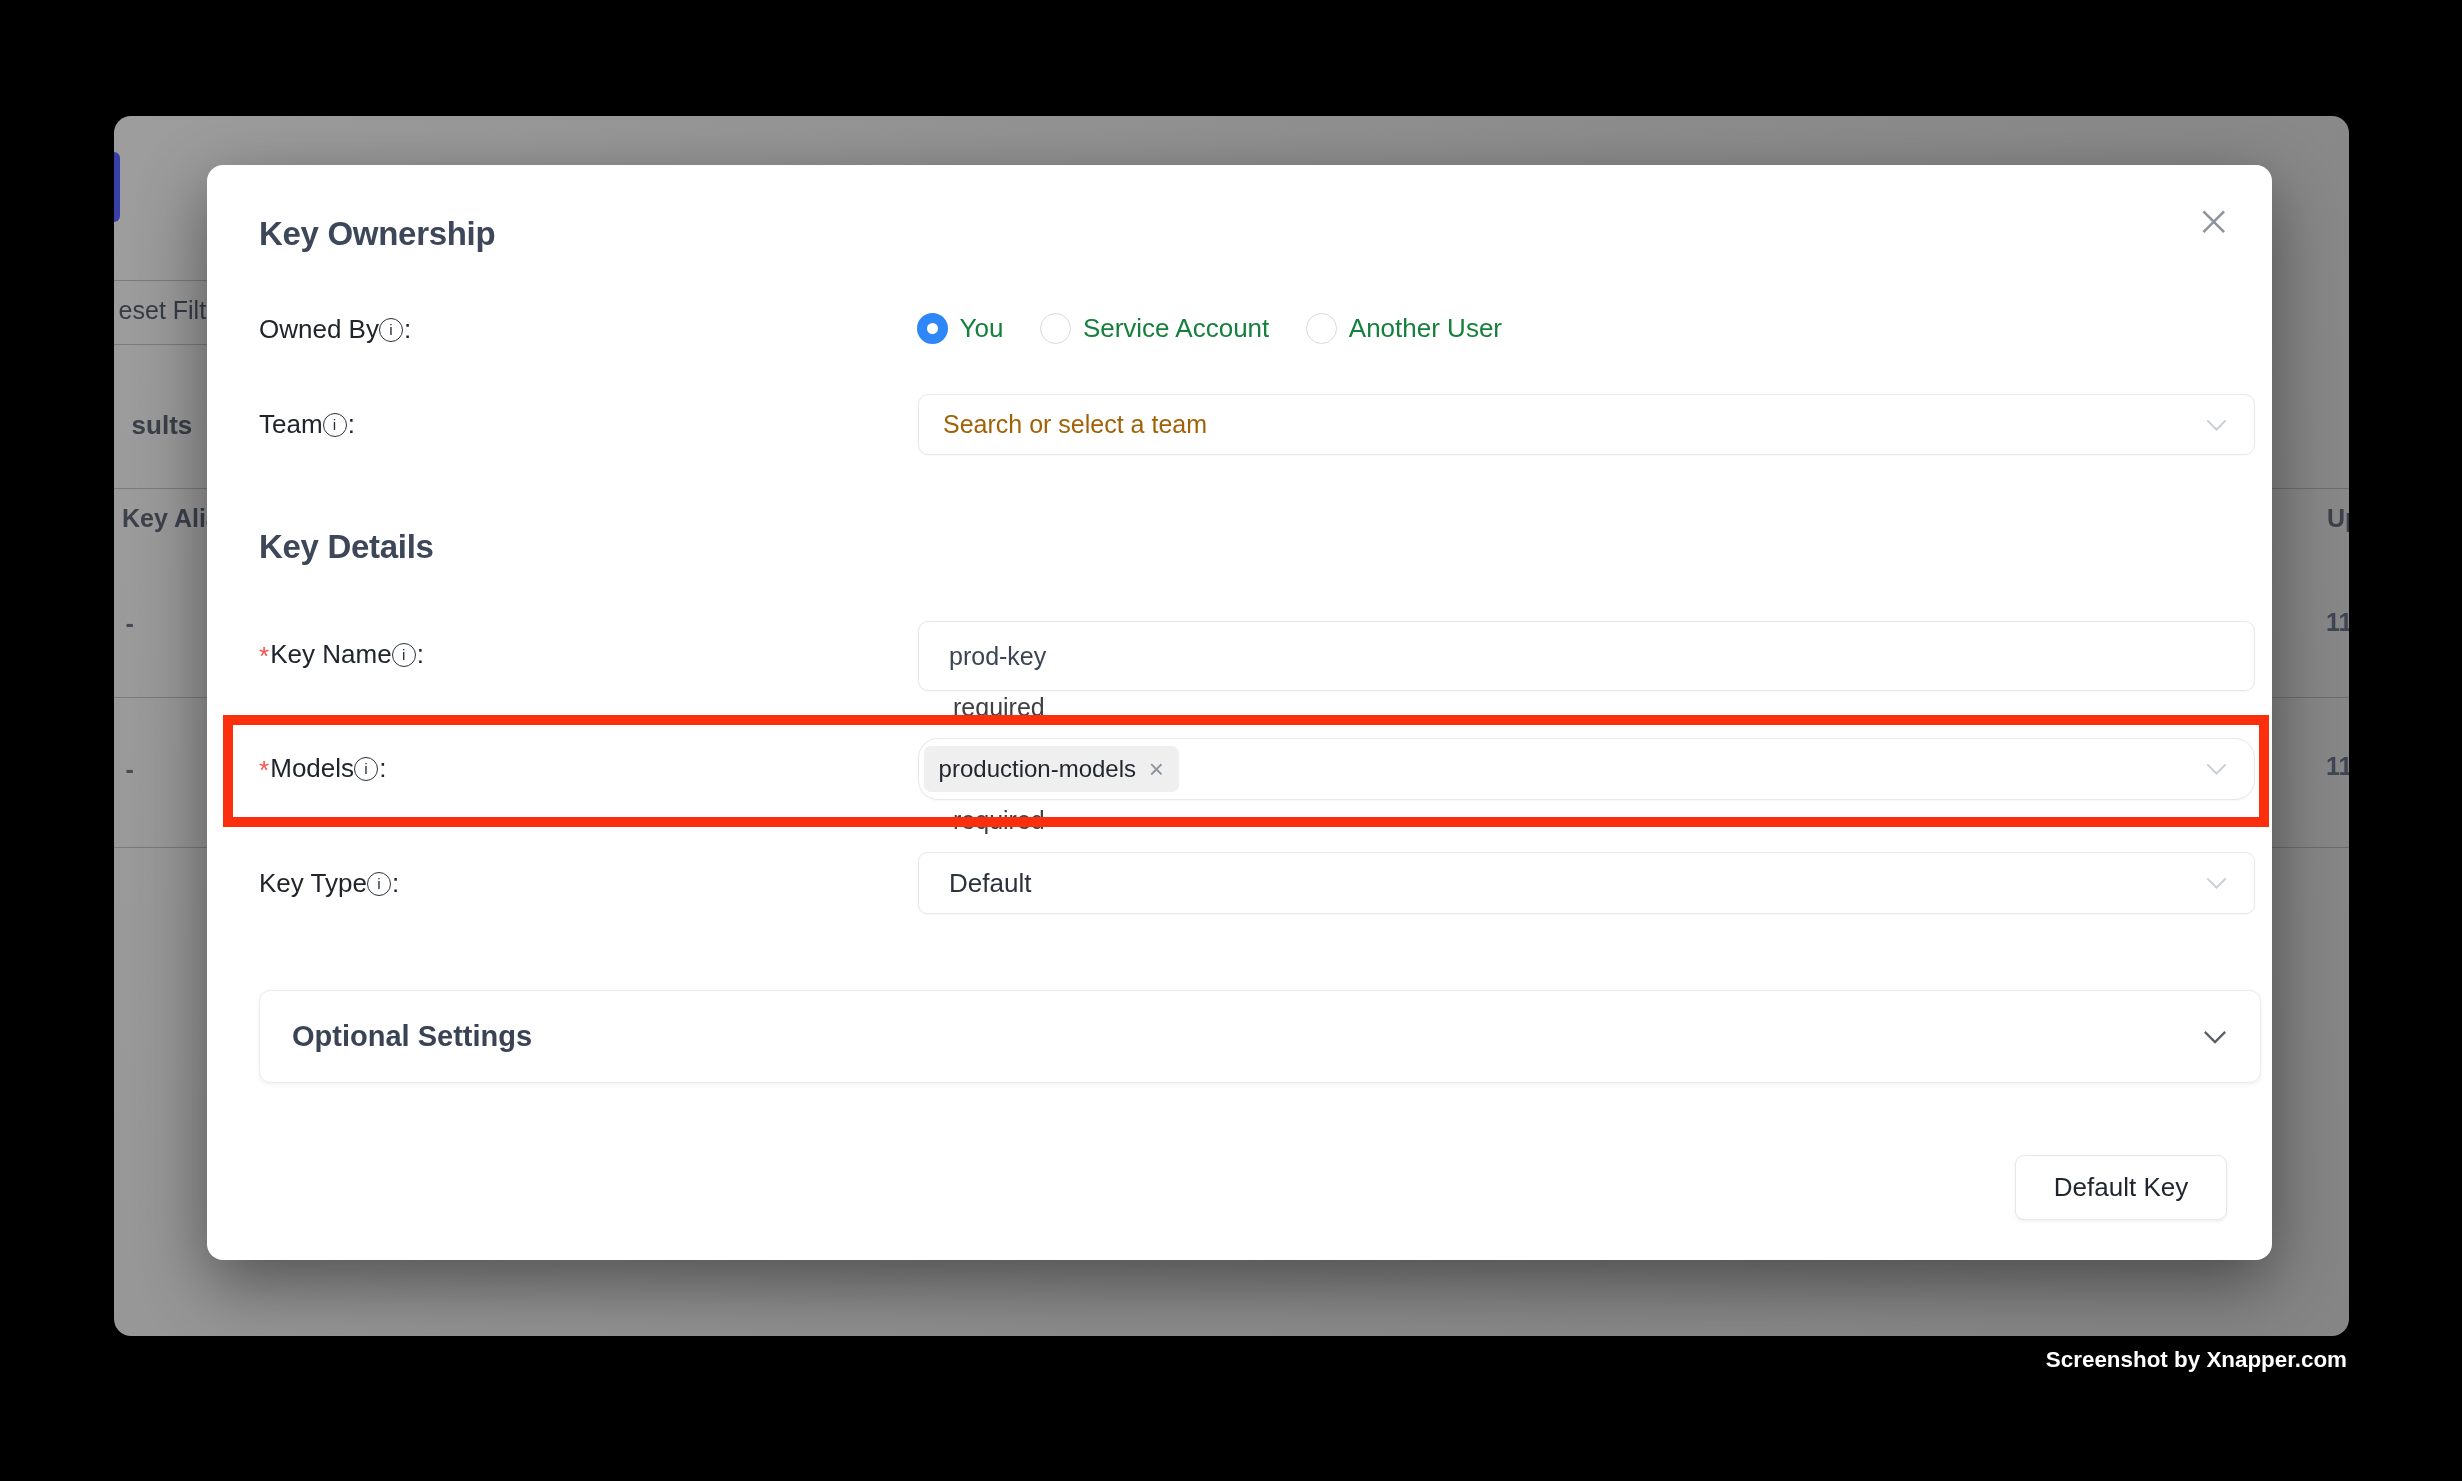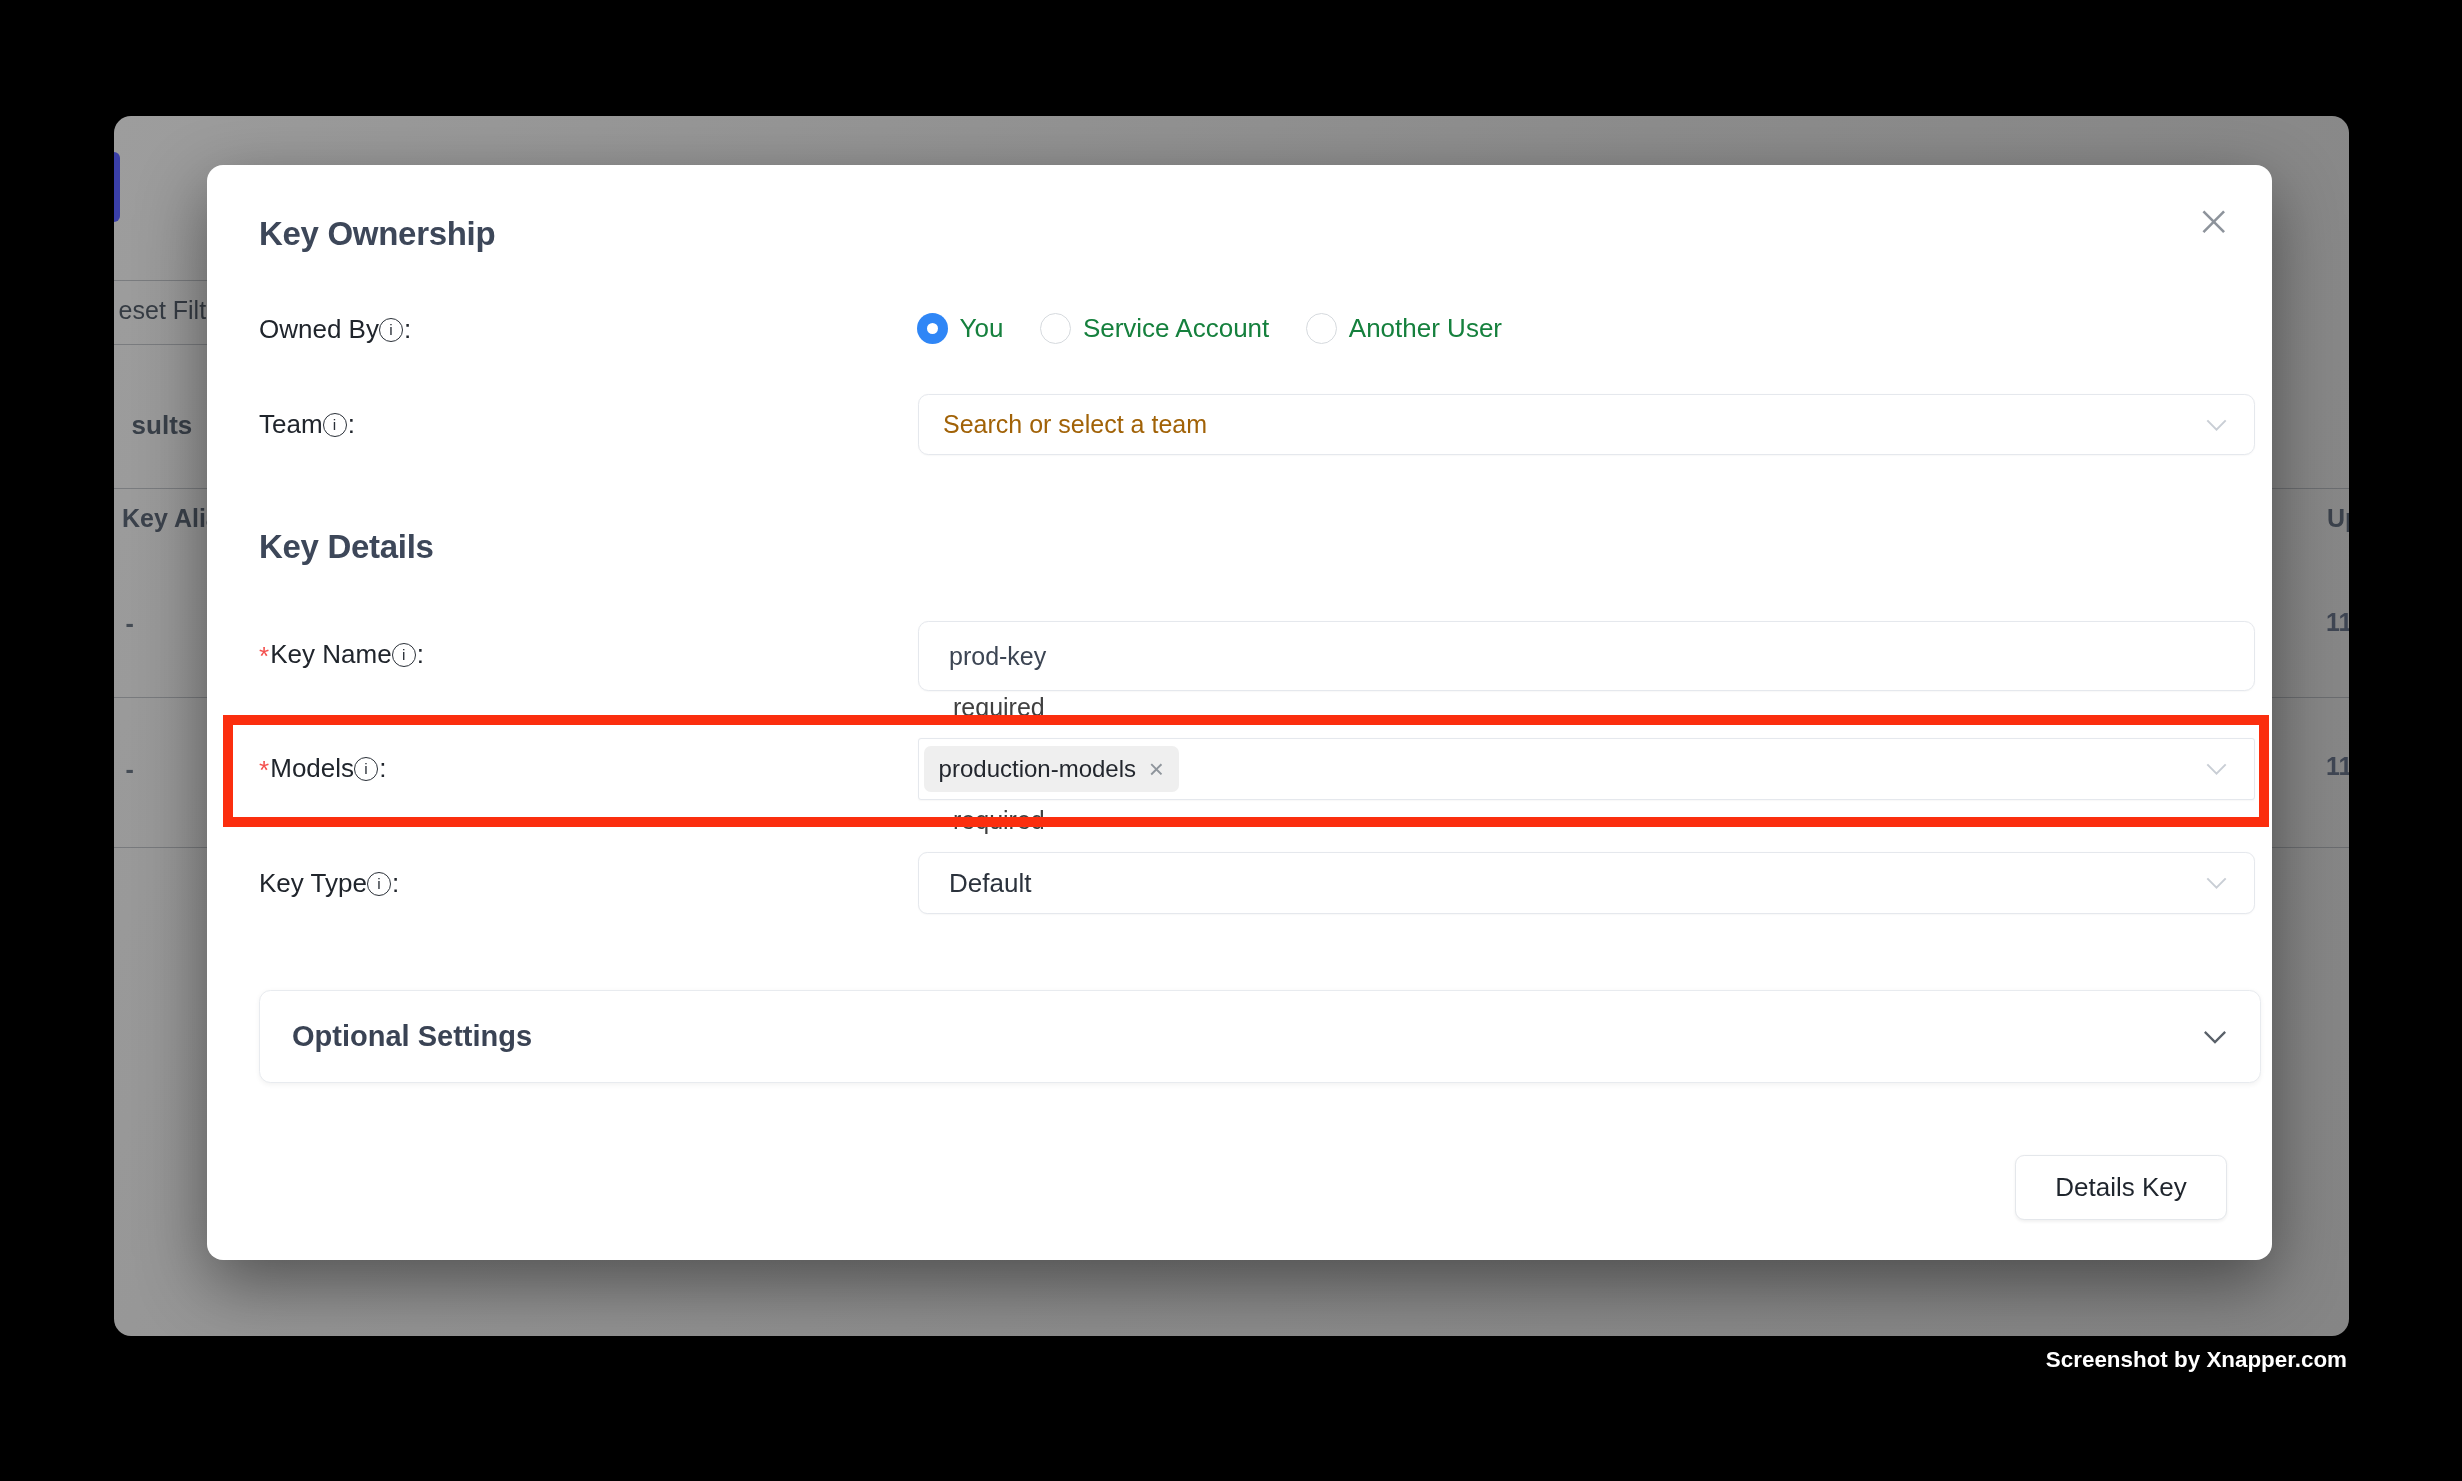--- a/index.html
+++ b/index.html
@@ -145,21 +145,21 @@
     <div class="req" style="top:528px;">required</div>
 
     <div id="redbox"></div>
 
     <div class="rowlabel" style="top:588px;">
       <span class="asterisk">*</span>
       <span>Models</span>
       <span class="info">i</span>
       <span class="colon">:</span>
     </div>
-    <div class="fieldbox" style="top:573px;height:62px;border-radius:3px;">
+    <div class="fieldbox" style="top:573px;height:62px;border-radius:20px;">
       <span class="tag">
         <span class="tag-text">production-models</span>
         <span class="tag-x">×</span>
       </span>
       <svg class="chev" width="23" height="13.8" viewBox="0 0 40 24">
         <polyline points="4,4 20,20 36,4" fill="none" stroke="#c9ced5" stroke-width="3.5"></polyline>
       </svg>
     </div>
     <div class="req" style="top:641px;">required</div>
 
@@ -175,18 +175,18 @@
       </svg>
     </div>
 
     <div id="optcard">
       <span class="title">Optional Settings</span>
       <svg width="26" height="16" viewBox="0 0 46 28">
         <polyline points="5,5 23,23 41,5" fill="none" stroke="#596069" stroke-width="4"></polyline>
       </svg>
     </div>
 
-    <div id="createbtn">Details Key</div>
+    <div id="createbtn">Default Key</div>
   </div>
 
   <div id="watermark">Screenshot by Xnapper.com</div>
 </div>
 
 
 </body></html>

